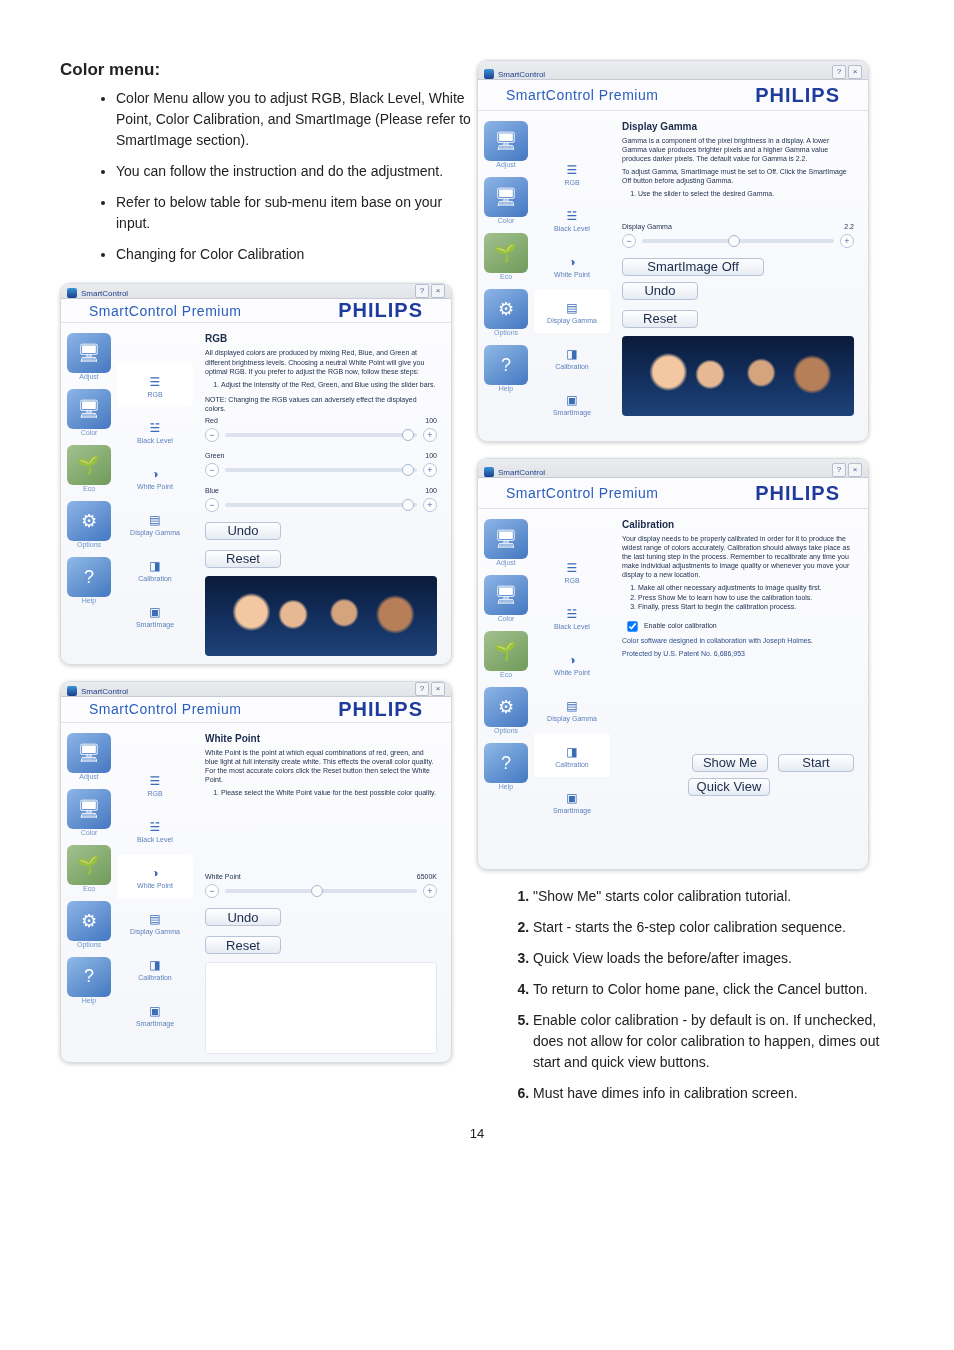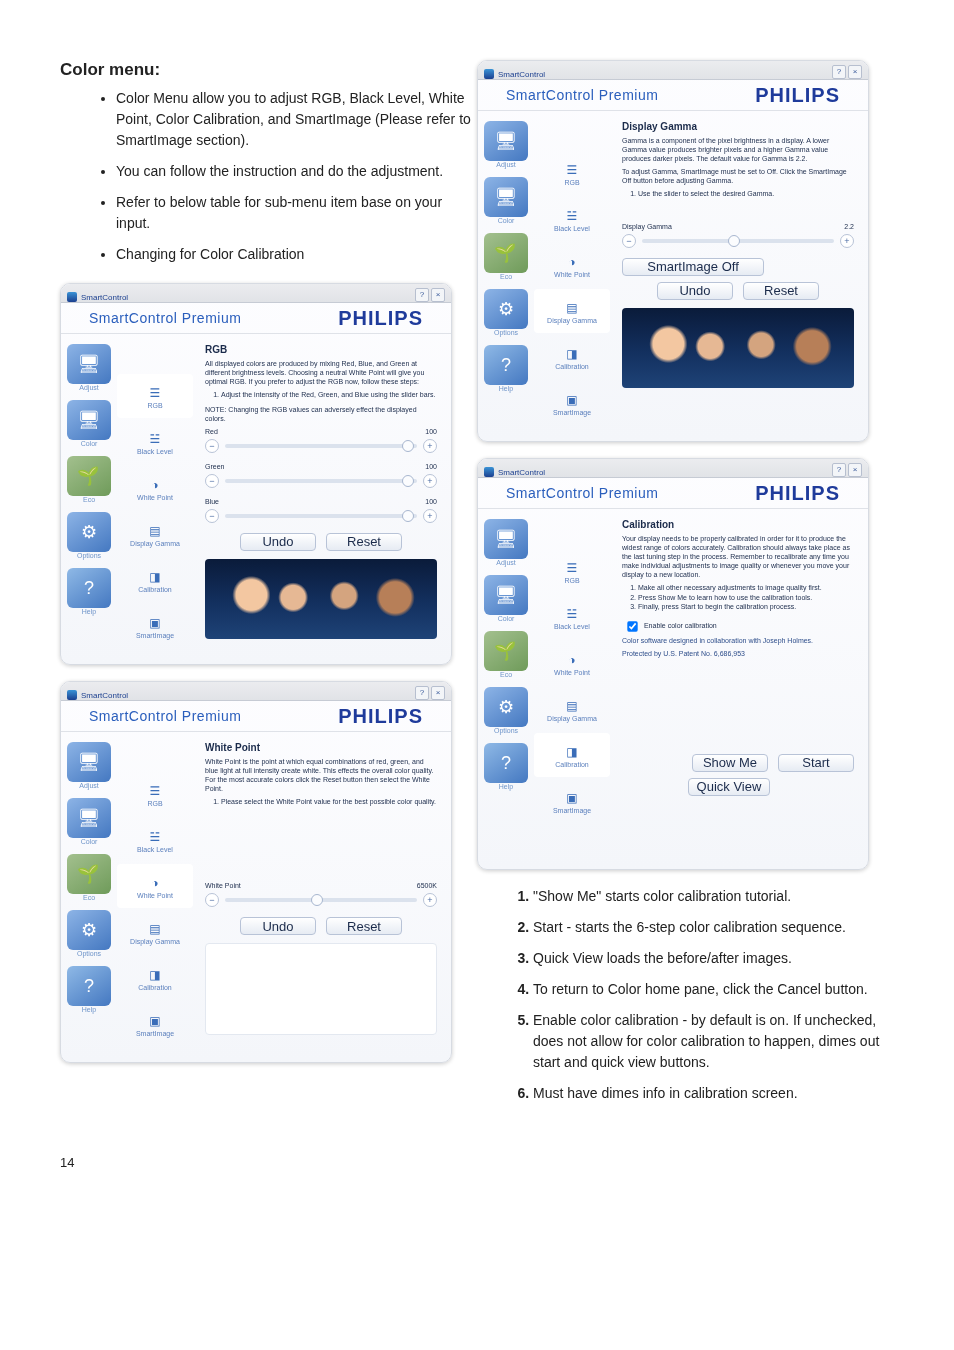--- a/index.html
+++ b/index.html
@@ -211,21 +211,21 @@
     border-radius: 50%;
     position: absolute;
     top: -4px;
   }
   .btn-row {
     display: flex;
     gap: 10px;
     justify-content: flex-start;
     margin-top: 6px;
   }
-  .btn-row.center { justify-content: center; }
+  .btn-row.center { justify-content: center; flex-direction: column; }
   .btn-row.right { justify-content: flex-end; }
   .pill-btn {
     width: 74px;
     height: 16px;
     border: 1px solid #b8c3d7;
     border-radius: 4px;
     background: linear-gradient(#ffffff,#e6ebf3);
     font-size: 13px;
     color: #1b2b4b;
     display: flex; align-items: center; justify-content: center;
@@ -246,22 +246,23 @@
   .empty-box {
     margin-top: 8px;
     height: 90px;
     border-radius: 4px;
     background: #fff;
     border: 1px solid #e3e8f0;
   }
   input[type=checkbox]{ transform: scale(0.8); vertical-align: middle; }
   .patent { font-size: 7px; color: #2d4d8a; margin-top: 4px;}
   .page-number {
+    text-align: center;
     font-size: 13px;
-    margin-top: 33px;
+    margin-top: 4px;
   }
 </style>
 </head>
 <body>
 
 <div class="page">
   <div class="cols">
 
     <div class="col">
       <h3 class="heading">Color menu:</h3>

